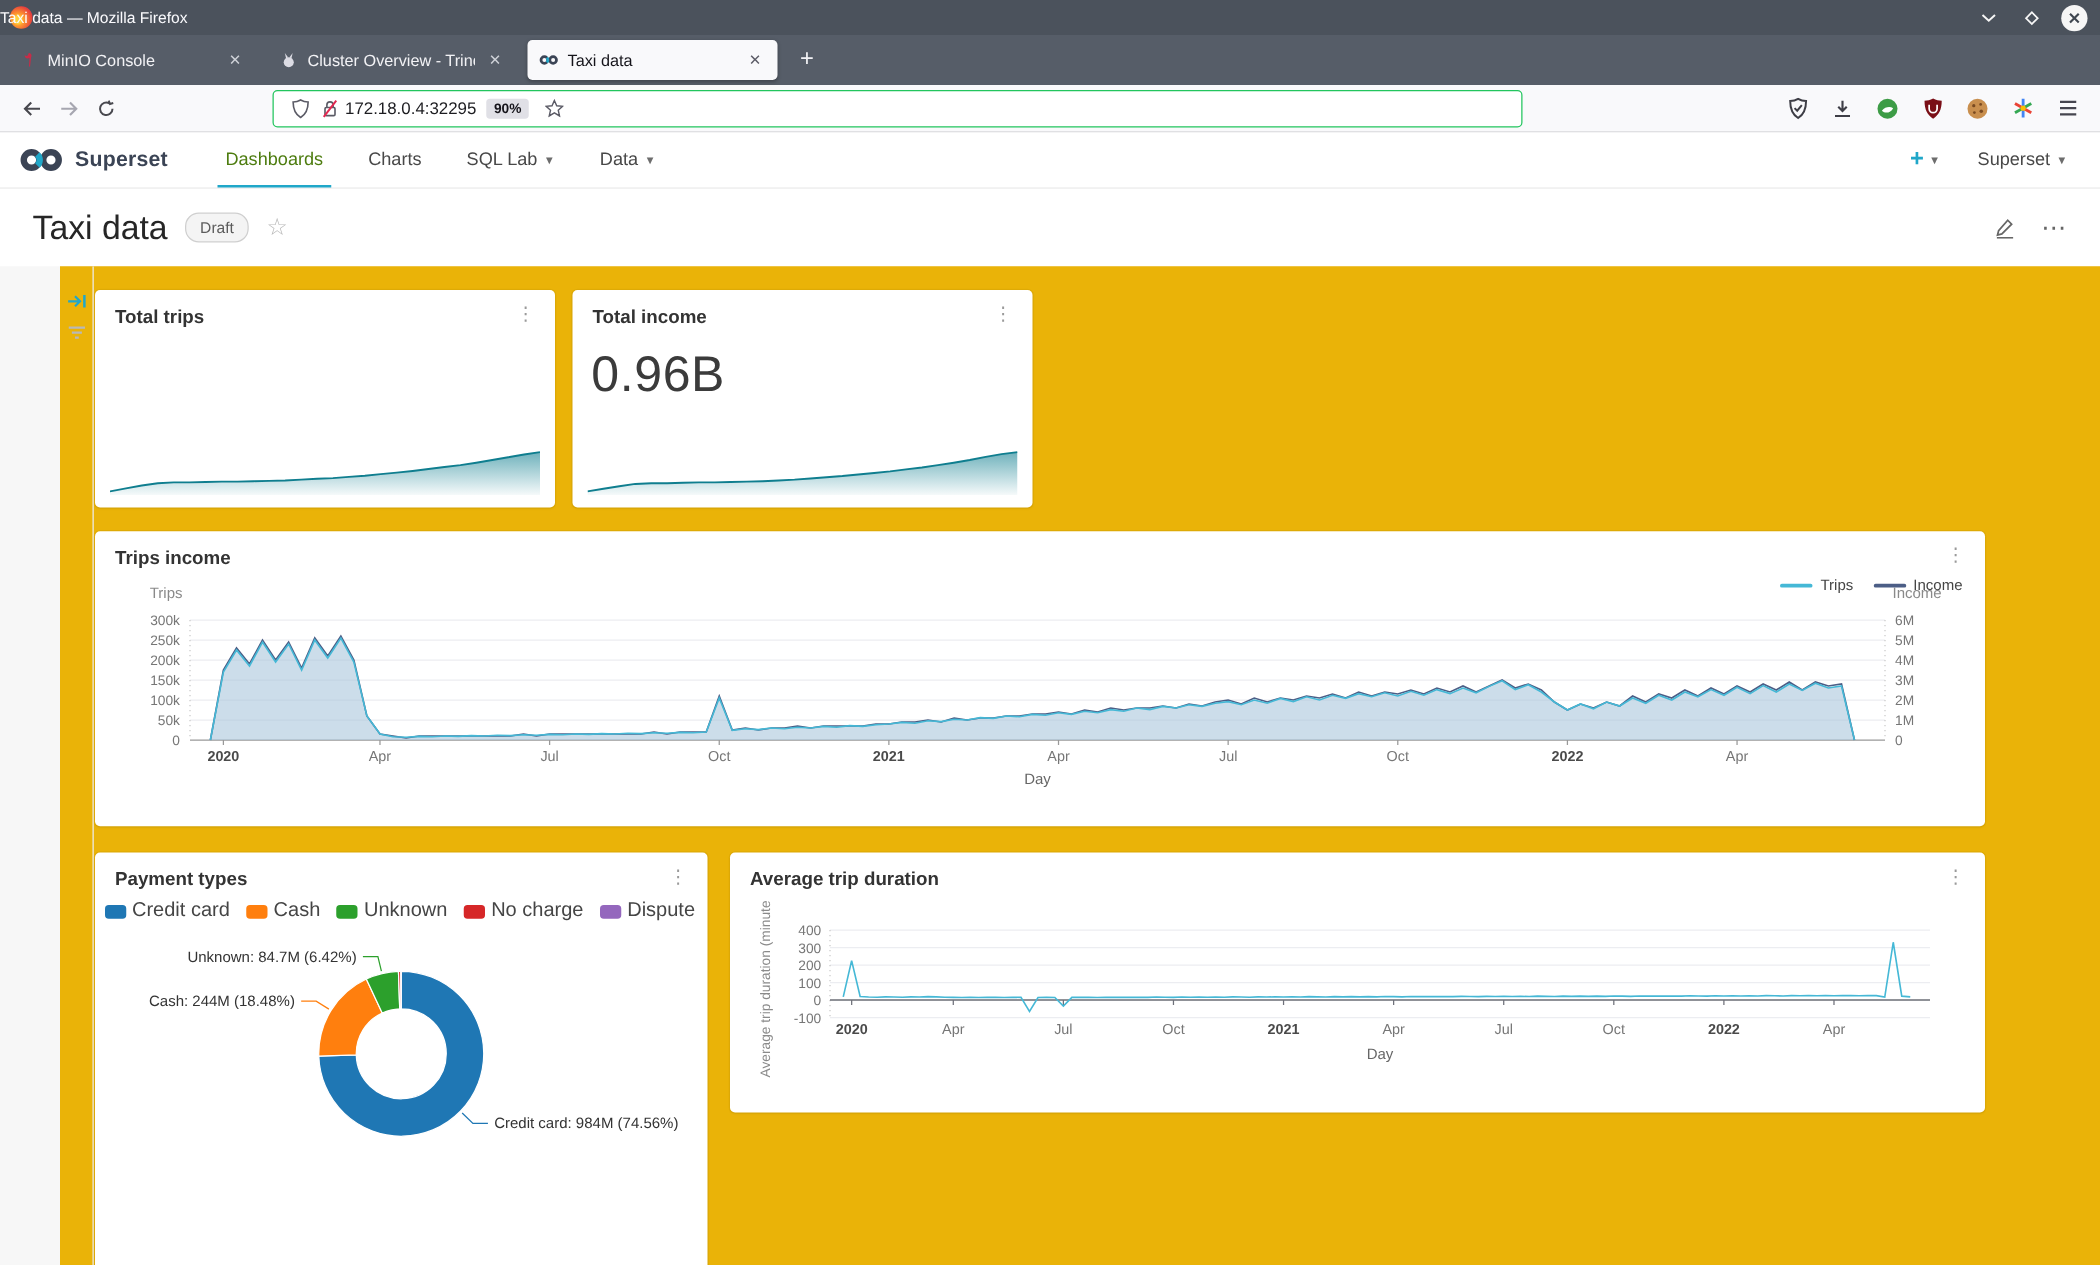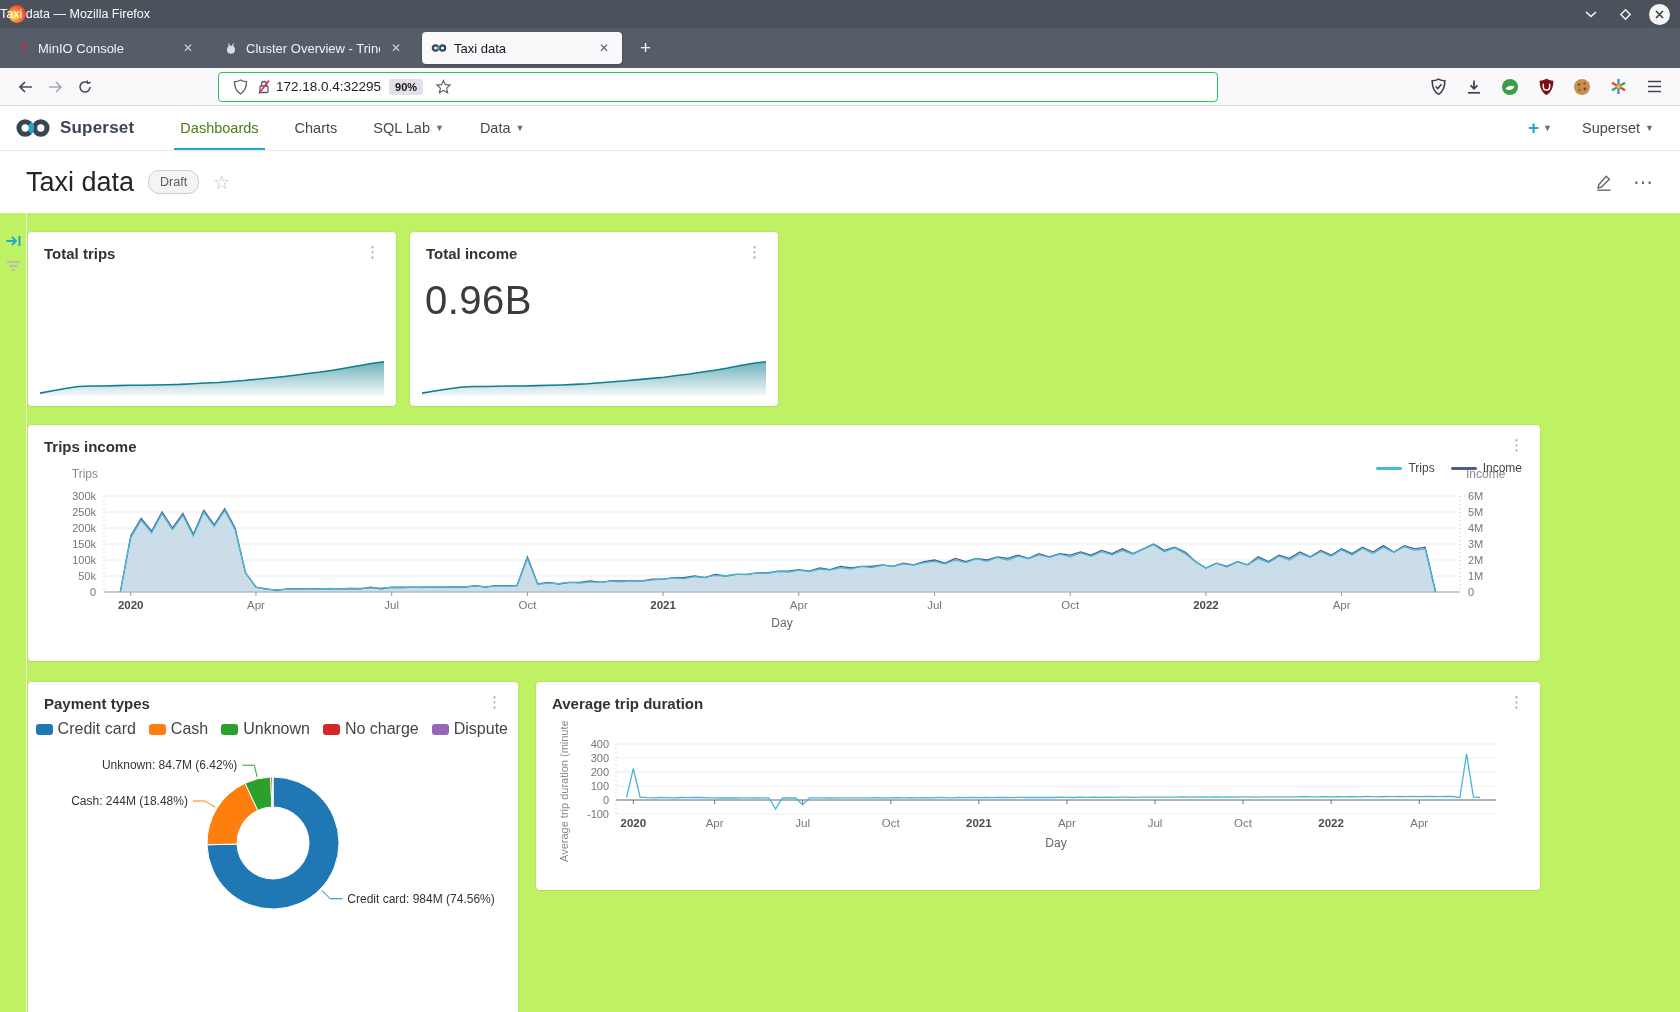--- a/index.html
+++ b/index.html
@@ -53,21 +53,21 @@
   .dash-header { height:62px; background:#fff; display:flex; align-items:center; padding:0 26px; }
   .dash-title { font-size:27px; font-weight:500; color:#262626; }
   .draft-badge { margin-left:14px; font-size:12.5px; color:#5c5c5c; background:#f4f4f4; border:1px solid #cfcfcf;
                  border-radius:11px; padding:4px 11px; }
   .fav-star { margin-left:14px; color:#b9b9b9; font-size:19px; cursor:pointer; }
   .dh-right { margin-left:auto; display:flex; align-items:center; gap:20px; }
   .dh-ico { color:#666; cursor:pointer; display:inline-flex; }
   .dots-h { font-size:20px; color:#666; letter-spacing:1px; cursor:pointer; }
 
   
-  .dash-content { position:relative; height:799px; background:#bef264; overflow:hidden; }
+  .dash-content { position:relative; height:799px; background:#eab308; overflow:hidden;margin-left:48px; }
   .rail-divider { position:absolute; left:26px; top:0; bottom:0; width:1px; background:#ededed; }
   .rail-ico { position:absolute; left:5px; cursor:pointer; }
 
   .card { position:absolute; background:#fff; border-radius:4px;
           box-shadow:0 0 0 1px rgba(0,0,0,.045), 0 1px 2px rgba(0,0,0,.05); overflow:hidden; }
   .card-head { display:flex; justify-content:space-between; align-items:flex-start; padding:13px 12px 0 16px; }
   .card-title { font-size:15px; font-weight:bold; color:#333; }
   .kebab { color:#9a9a9a; font-size:15px; line-height:14px; padding:0 4px; cursor:pointer; letter-spacing:0; }
 
   .card.kpi1 { left:28px; top:19px; width:368px; height:174px; }

